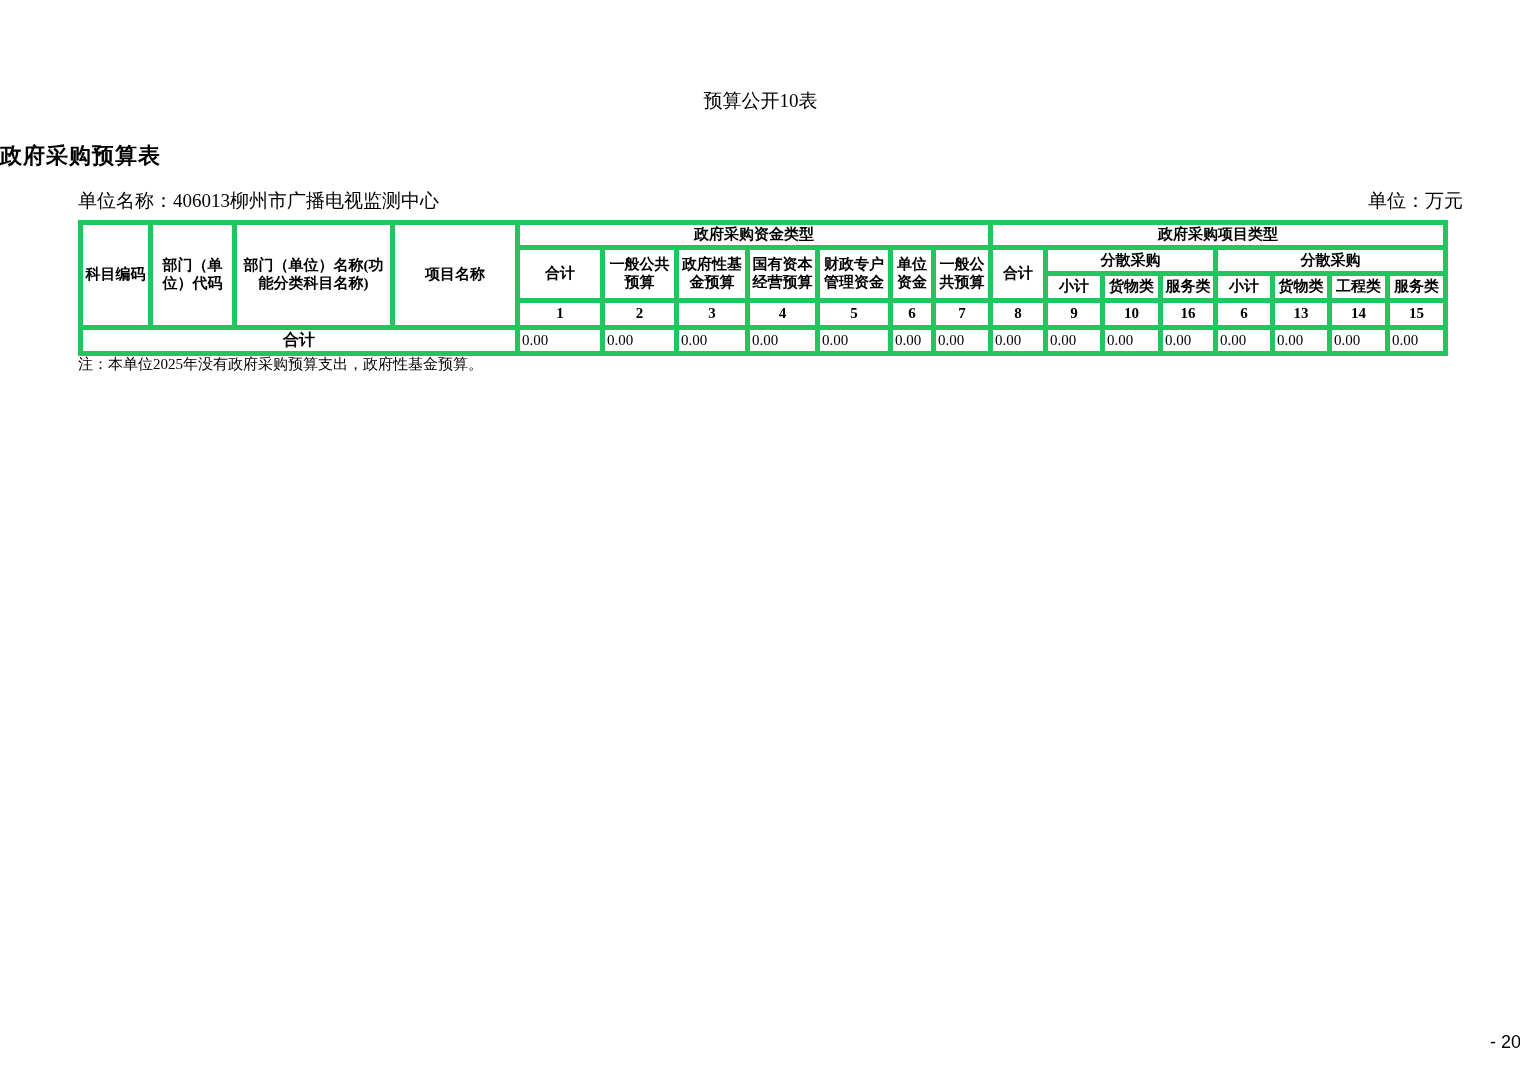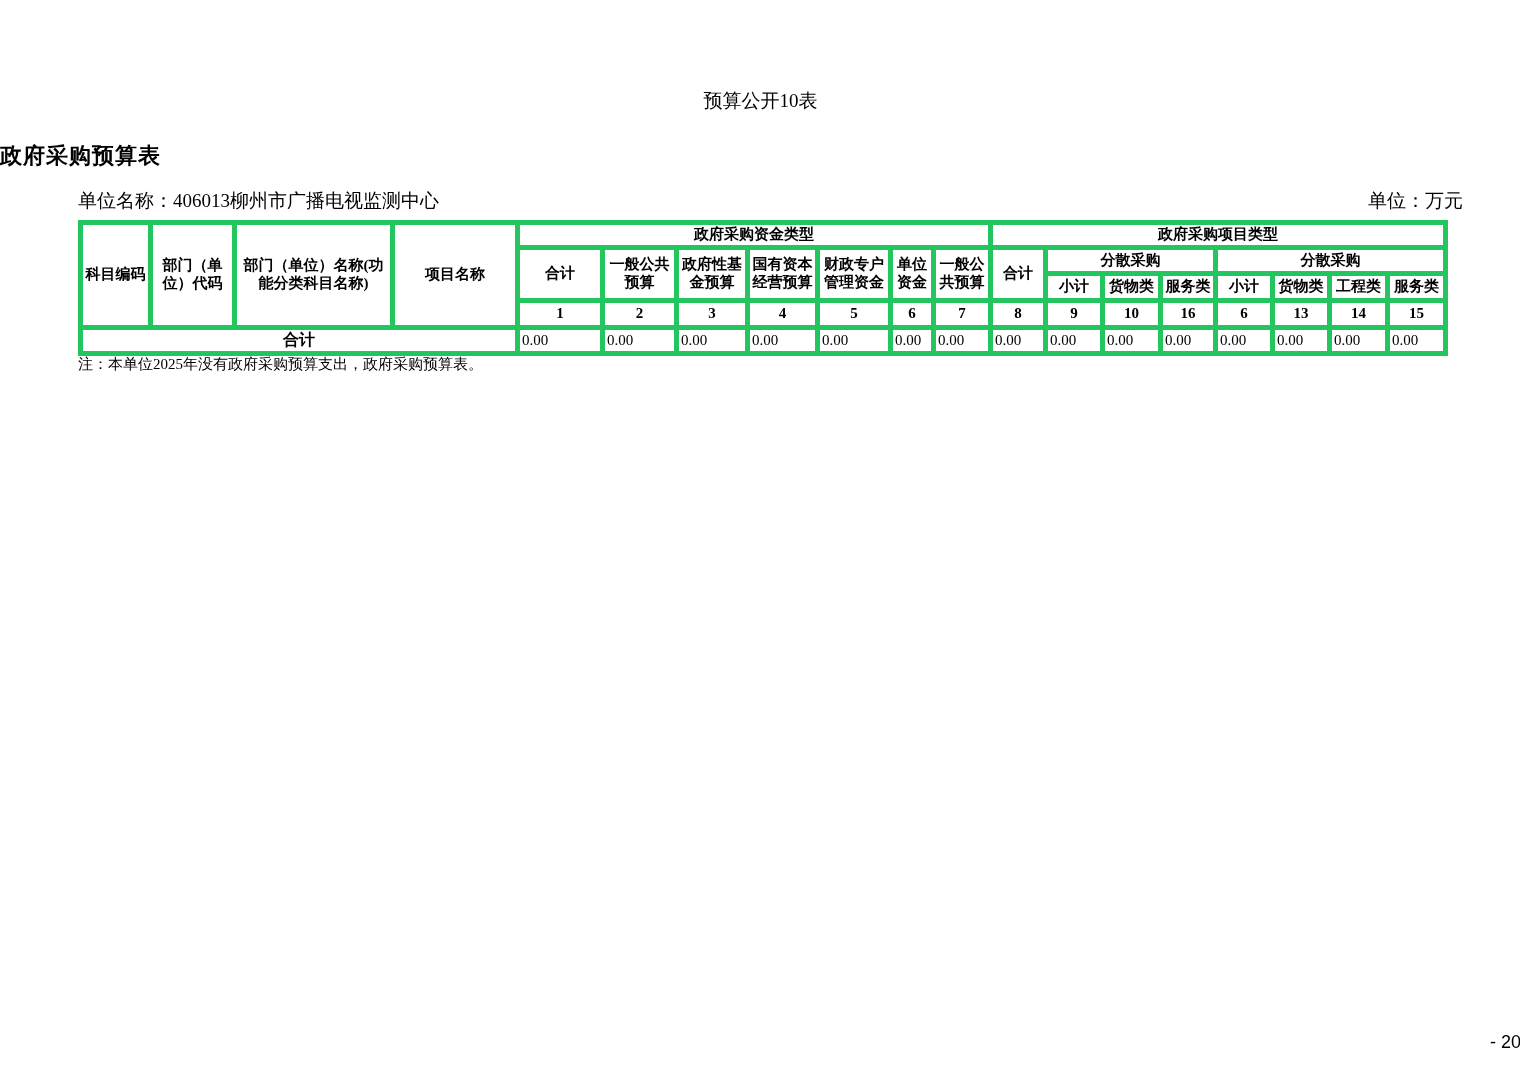--- a/index.html
+++ b/index.html
@@ -195,15 +195,15 @@
     <td class="value-cell">0.00</td>
     <td class="value-cell">0.00</td>
     <td class="value-cell">0.00</td>
     <td class="value-cell">0.00</td>
     <td class="value-cell">0.00</td>
     <td class="value-cell">0.00</td>
   </tr>
 </tbody>
   </table>
 
-<div class="note-text">注：本单位2025年没有政府采购预算支出，政府采购预算表。</div>
+<div class="note-text">注：本单位2025年没有政府采购预算支出，政府性基金预算。</div>
 
 <div class="page-number">- 20 -</div>
 
 </body></html>

